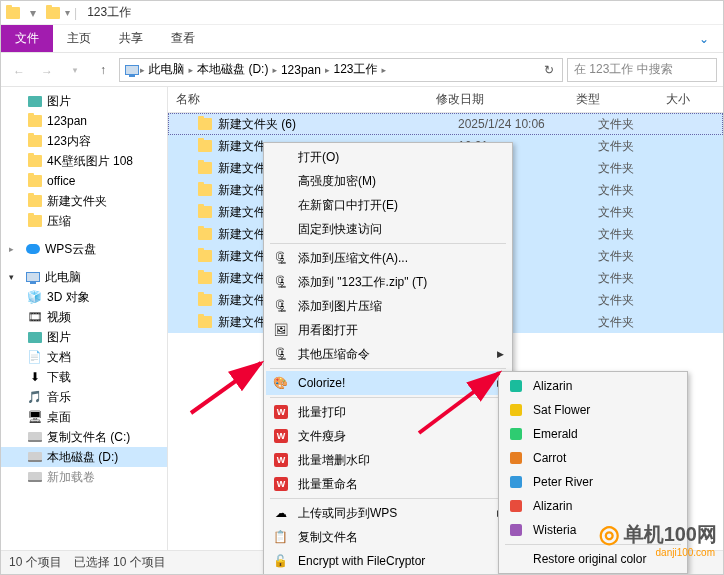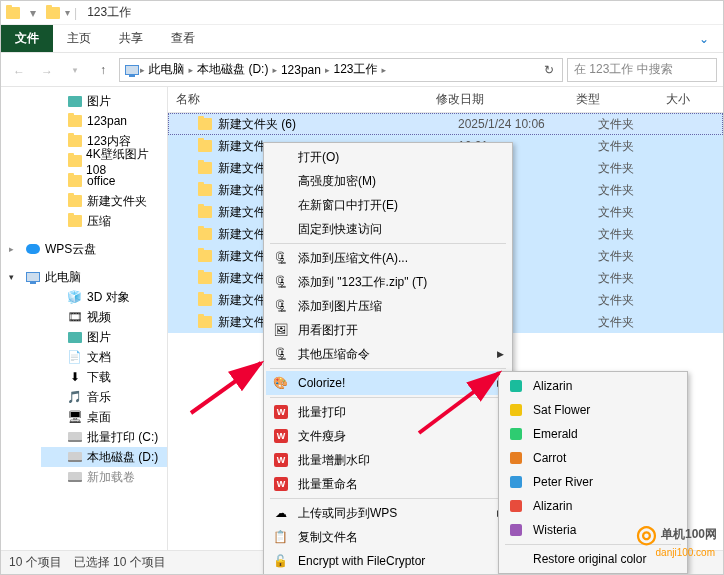--- a/index.html
+++ b/index.html
@@ -5,33 +5,33 @@
 *{box-sizing:border-box;margin:0;padding:0;font-family:"Microsoft YaHei","Segoe UI",sans-serif;font-size:12px;}
 body{width:724px;height:575px;overflow:hidden;background:#fff;position:relative;border:1px solid #ccc;}
 .titlebar{height:24px;background:#fff;display:flex;align-items:center;padding:0 4px;gap:6px;border-bottom:1px solid #eee;}
 .titlebar .qat{display:flex;gap:4px;align-items:center;}
 .qat-ico{width:16px;height:16px;display:flex;align-items:center;justify-content:center;}
 .folder-ico{width:14px;height:12px;background:#ffd666;border-radius:1px;position:relative;}
 .folder-ico:before{content:"";position:absolute;top:-2px;left:0;width:6px;height:3px;background:#ffd666;border-radius:1px 1px 0 0;}
 .title-text{margin-left:4px;color:#333;}
 .ribbon{height:28px;background:#fff;display:flex;align-items:stretch;border-bottom:1px solid #e5e5e5;}
 .ribbon-tab{padding:0 14px;display:flex;align-items:center;color:#333;cursor:pointer;}
-.ribbon-tab.file{background:#14532d;color:#fff;font-weight:bold;}
+.ribbon-tab.file{background:#a21caf;color:#fff;}
 .nav{height:34px;display:flex;align-items:center;padding:0 6px;gap:4px;border-bottom:1px solid #e5e5e5;}
 .nav-btn{width:24px;height:24px;display:flex;align-items:center;justify-content:center;color:#555;cursor:pointer;}
 .nav-btn.dis{color:#bbb;}
 .bc{flex:1;height:24px;border:1px solid #ccc;display:flex;align-items:center;padding:0 4px;gap:0;overflow:hidden;}
 .bc-seg{display:flex;align-items:center;gap:2px;padding:0 4px;cursor:pointer;}
 .bc-ar{color:#777;font-size:9px;}
 .search{width:150px;height:24px;border:1px solid #ccc;padding:0 6px;color:#888;display:flex;align-items:center;}
 .body{display:flex;height:calc(100% - 24px - 28px - 34px - 24px);}
 .tree{width:167px;border-right:1px solid #e5e5e5;padding:4px 0;overflow:hidden;}
 .tree-item{height:20px;display:flex;align-items:center;padding-left:8px;gap:4px;cursor:pointer;}
 .tree-item.sel{background:#cce8ff;}
-.tree-item.indent{padding-left:26px;margin-left:40px;}
+.tree-item.indent{padding-left:26px;}
 .tree-ico{width:16px;height:16px;display:flex;align-items:center;justify-content:center;}
 .pc-ico{width:14px;height:10px;border:1px solid #4a90d9;background:#cde;position:relative;}
 .pc-ico:after{content:"";position:absolute;bottom:-3px;left:3px;width:6px;height:2px;background:#4a90d9;}
 .cloud-ico{width:14px;height:10px;background:#2196f3;border-radius:5px;}
 .drive-ico{width:14px;height:10px;background:#d0d0d0;border-radius:1px;border-bottom:2px solid #888;}
 .pict-ico{width:14px;height:11px;background:#4db6ac;border-radius:1px;}
 .listpane{flex:1;position:relative;overflow:hidden;}
 .cols{height:26px;display:flex;align-items:center;border-bottom:1px solid #e5e5e5;color:#444;padding-left:8px;}
 .col-name{width:260px;}
 .col-date{width:140px;}
@@ -53,21 +53,21 @@
 .ctx-ico{width:18px;height:18px;display:flex;align-items:center;justify-content:center;flex-shrink:0;}
 .ctx-arrow{position:absolute;right:6px;font-size:9px;color:#333;}
 .sw{width:12px;height:12px;border-radius:2px;}
 .tq{background:#1abc9c;}.sf{background:#f1c40f;}.em{background:#2ecc71;}.ca{background:#e67e22;}.pr{background:#3498db;}.al{background:#e74c3c;}.wi{background:#9b59b6;}
 .wps-ico{width:14px;height:14px;background:#d33;border-radius:2px;display:flex;align-items:center;justify-content:center;color:#fff;font-size:9px;font-weight:bold;}
 .status{height:24px;border-top:1px solid #e5e5e5;display:flex;align-items:center;padding:0 8px;color:#444;gap:12px;background:#f5f5f5;}
 .red-arrow{position:absolute;pointer-events:none;}
 .red-arrow svg{overflow:visible;}
 .watermark{position:absolute;right:6px;bottom:26px;display:flex;align-items:center;gap:4px;color:#f90;}
 .wm-circ{font-size:24px;font-weight:bold;}
-.wm-txt{font-size:12px;font-weight:bold;color:#555;}
+.wm-txt{font-size:20px;font-weight:bold;color:#555;}
 .wm-sub{font-size:10px;color:#f90;position:absolute;right:8px;bottom:16px;}
 </style>
 </head>
 <body>
 
 <div class="titlebar">
   <div class="qat">
     <span class="qat-ico">
         <span class="folder-ico"></span>
       </span>
@@ -204,21 +204,21 @@
         <span>音乐</span>
       </div>
     <div class="tree-item indent">
         <span class="tree-ico">🖥</span>
         <span>桌面</span>
       </div>
     <div class="tree-item indent">
         <span class="tree-ico">
           <span class="drive-ico"></span>
         </span>
-        <span>批量打印 (C:)</span>
+        <span>复制文件名 (C:)</span>
       </div>
     <div class="tree-item indent sel">
         <span class="tree-ico">
           <span class="drive-ico"></span>
         </span>
         <span>本地磁盘 (D:)</span>
       </div>
     <div class="tree-item indent" style="color:#888;">
         <span class="tree-ico">
           <span class="drive-ico"></span>

